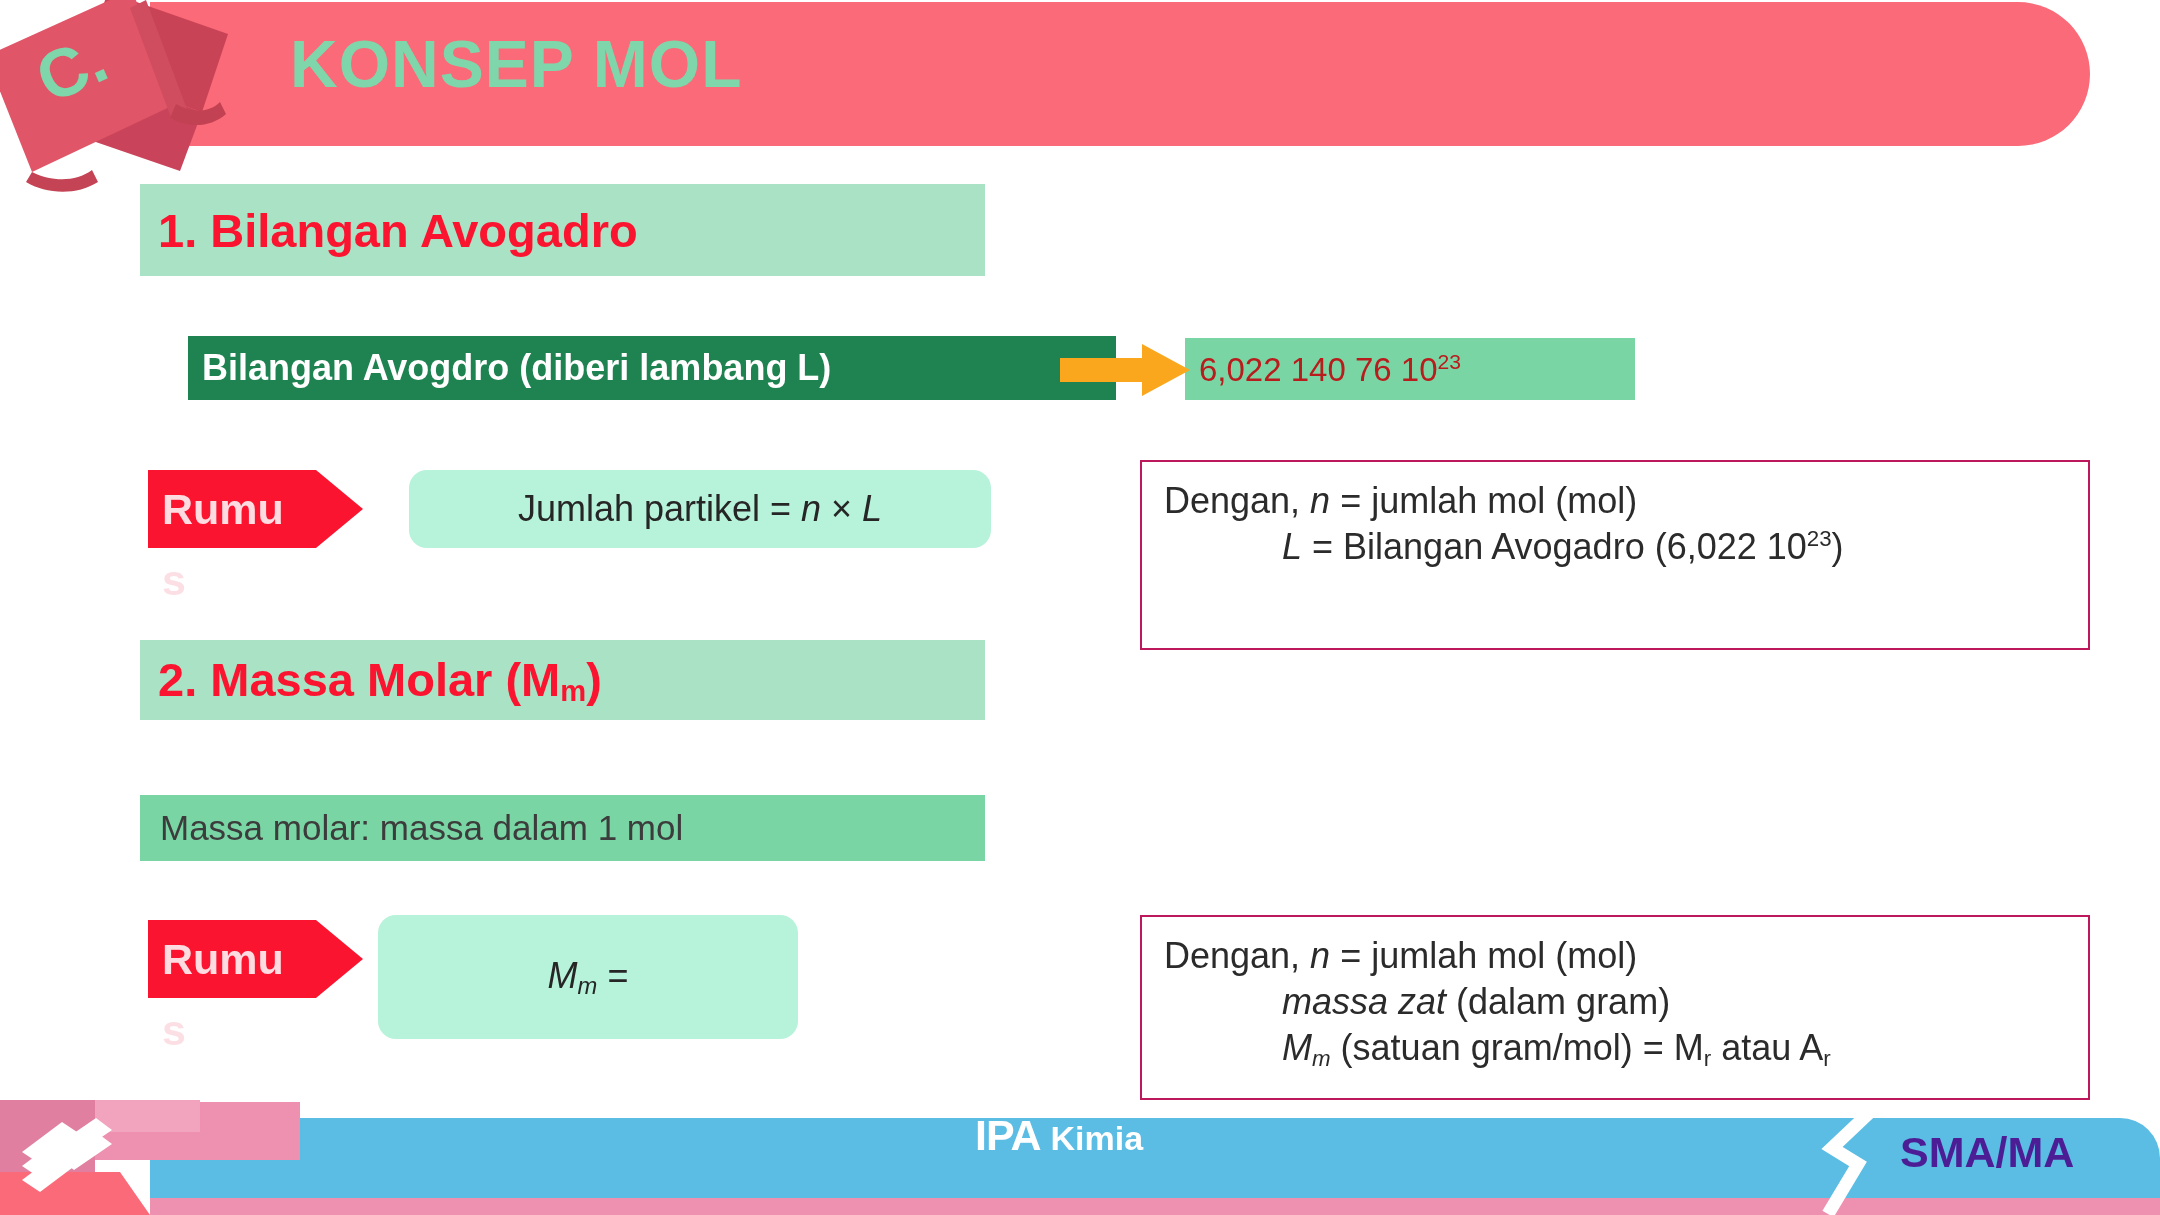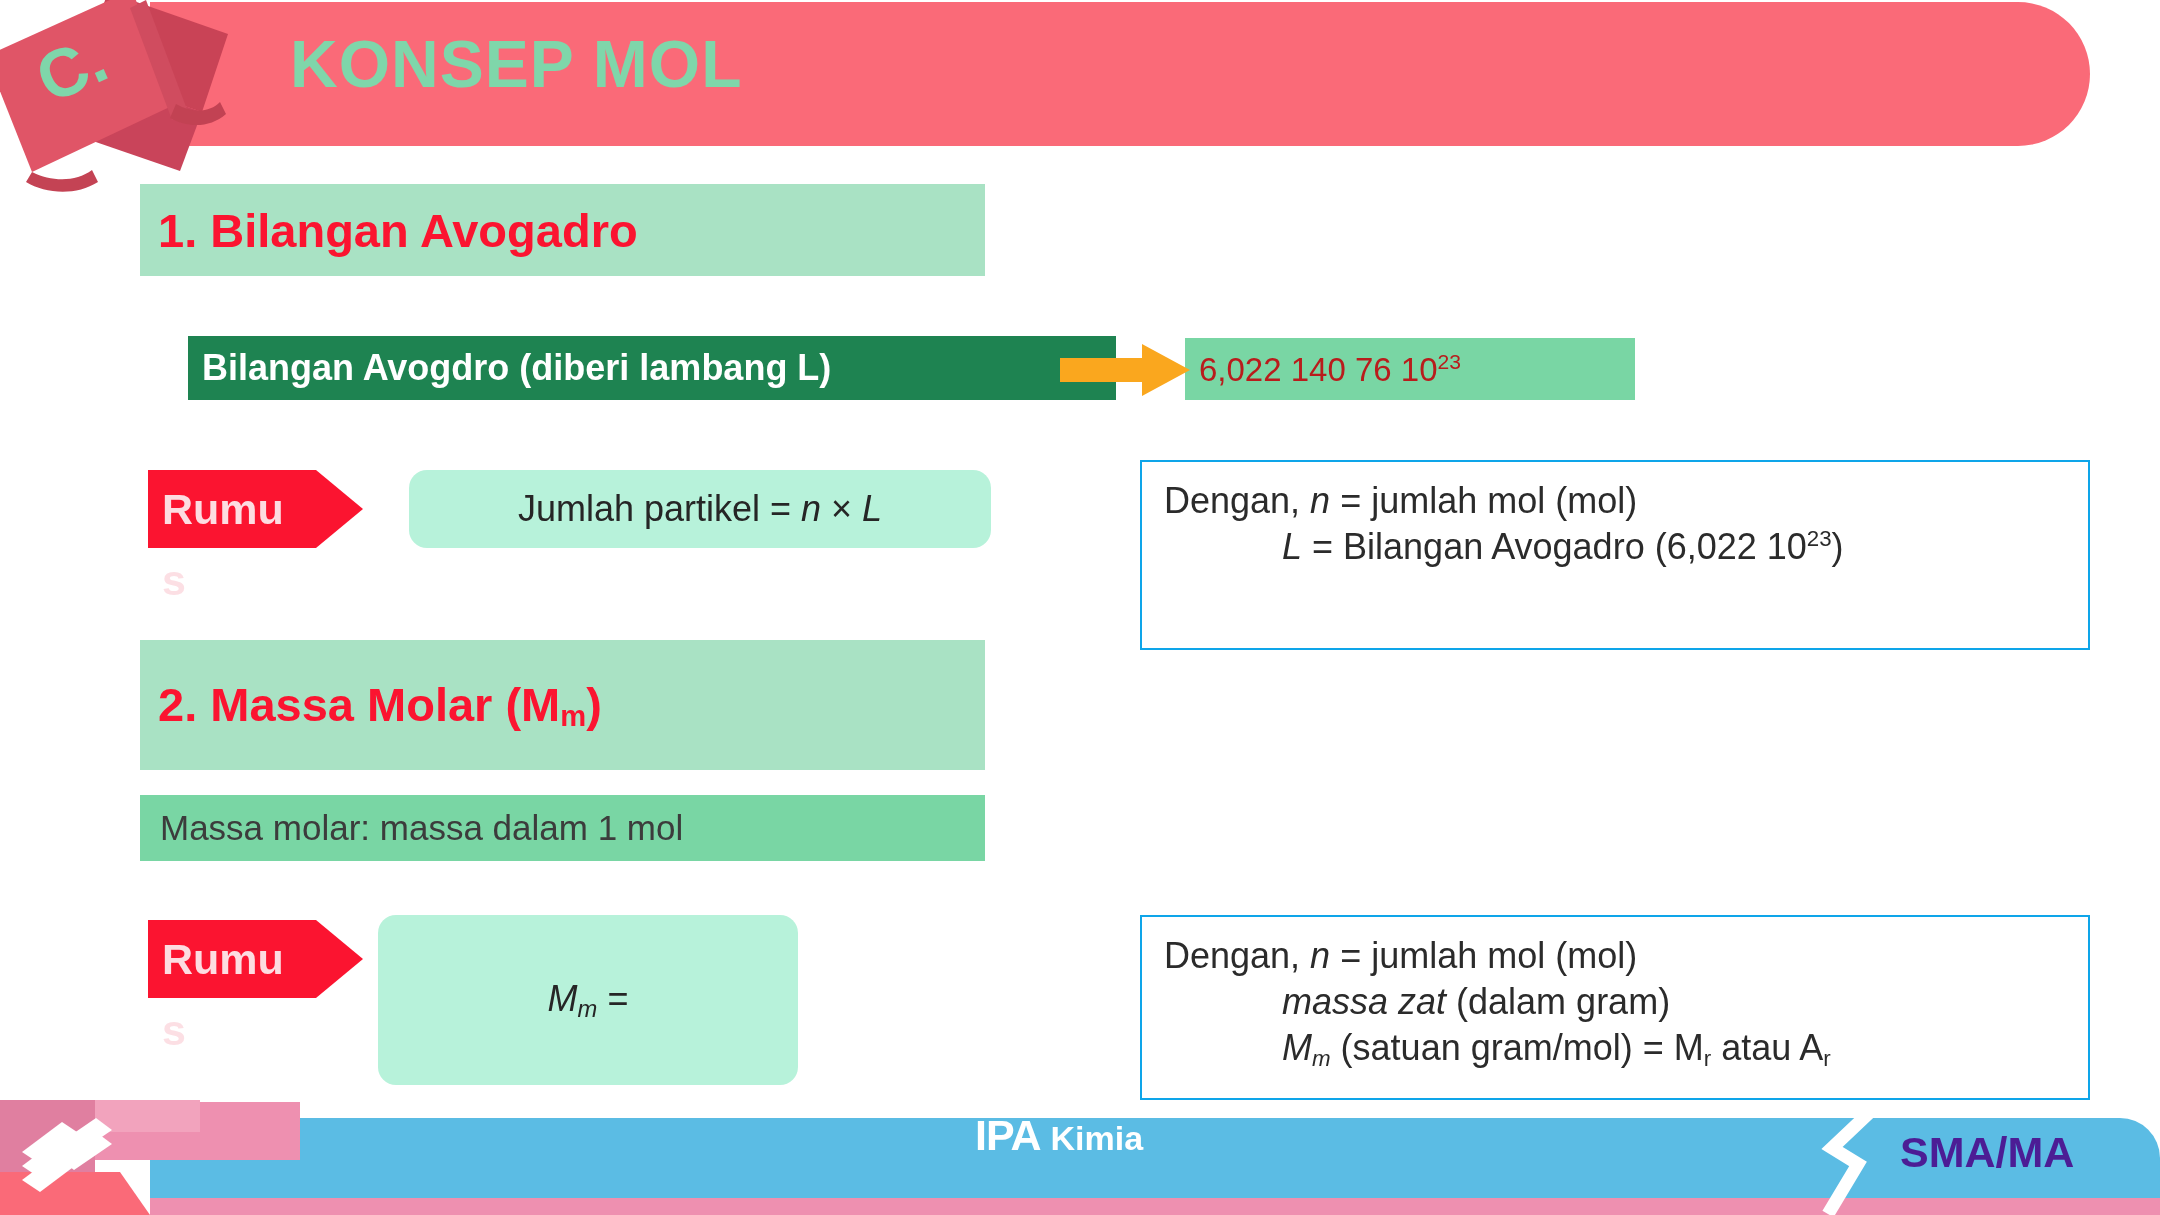--- a/index.html
+++ b/index.html
@@ -61,21 +61,21 @@
     font-size: 47px;
     padding-left: 18px;
     white-space: nowrap;
   }
   .mint-head .label sub {
     font-size: 0.62em;
     vertical-align: -0.18em;
   }
 
   #head-1 { left: 140px; top: 184px; width: 845px; height: 92px; }
-  #head-2 { left: 140px; top: 640px; width: 845px; height: 130px; }
+  #head-2 { left: 140px; top: 640px; width: 845px; height: 80px; }
 
   #dark-bar {
     position: absolute;
     left: 140px;
     top: 336px;
     width: 928px;
     height: 64px;
     background: #1E8351;
     display: flex;
     align-items: center;
@@ -150,21 +150,21 @@
 
   .formula-box {
     position: absolute;
     background: #B7F2DA;
     border-radius: 18px;
     display: flex;
     align-items: center;
     justify-content: center;
   }
   #formula-1 { left: 378px; top: 470px; width: 582px; height: 78px; margin-left: 31px; }
-  #formula-2 { left: 378px; top: 915px; width: 420px; height: 170px; }
+  #formula-2 { left: 378px; top: 915px; width: 420px; height: 124px; }
 
   .formula-text {
     font-size: 36px;
     color: #262626;
     white-space: nowrap;
   }
   .formula-text i { font-style: italic; }
   .formula-text sub { font-size: 0.66em; font-style: italic; vertical-align: -0.25em; }
 
   
@@ -182,21 +182,21 @@
     font-size: 35px;
     color: #3C3C3C;
     padding-left: 20px;
     white-space: nowrap;
   }
 
   
   .note-box {
     position: absolute;
     background: #ffffff;
-    border: 2px solid #0ea5e9;
+    border: 2px solid #be185d;
     box-sizing: border-box;
     padding: 16px 22px 10px 22px;
   }
   #note-1 { left: 1140px; top: 460px; width: 950px; height: 190px; }
   #note-2 { left: 1140px; top: 915px; width: 950px; height: 185px; }
 
   .note-line {
     font-size: 36px;
     color: #2B2B2B;
     line-height: 1.28;

